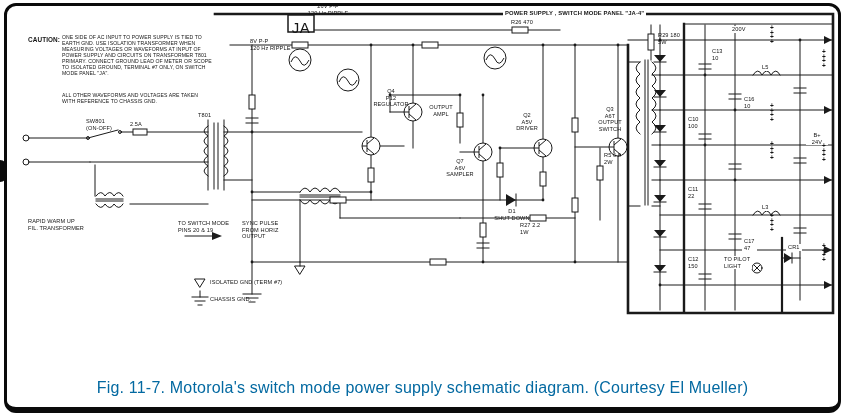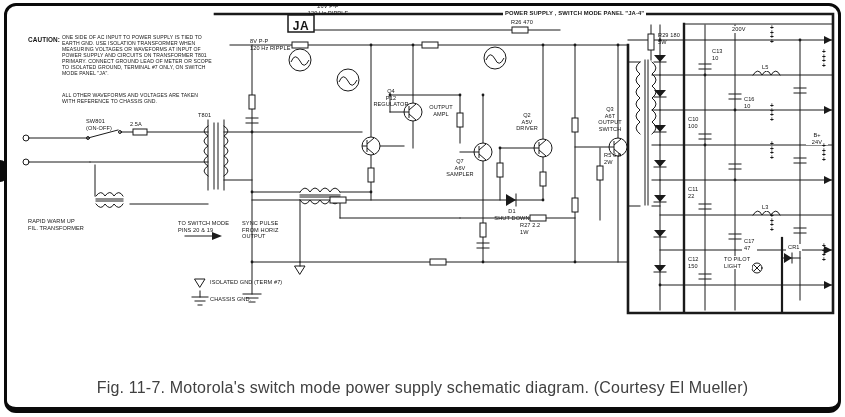--- a/index.html
+++ b/index.html
@@ -22,25 +22,25 @@
   .schem svg { position:absolute; left:0; top:0; }
   .lbl {
     position:absolute; font-size:5.6px; line-height:1.18;
     white-space:pre-line; letter-spacing:0.1px; color:#151515;
   }
   .c { text-align:center; }
   .b { font-weight:bold; }
   .bg { background:#fff; padding:0 2px; }
   .tiny { font-size:5.1px; }
   .caution-head { font-size:6.4px; font-weight:bold; }
-  .ja { font-size:12px; font-weight:bold; letter-spacing:0.5px; }
+  .ja { font-size:15px; font-weight:normal; letter-spacing:0.5px; }
   .plus { font-size:6.5px; line-height:0.72; font-weight:bold; text-align:center; }
   .caption {
     position:absolute; left:0; top:379px; width:100%;
-    text-align:center; font-size:16px; letter-spacing:0.2px; color:#404040;
+    text-align:center; font-size:16px; letter-spacing:0.2px; color:#0369a1;
   }
 </style>
 </head>
 <body>
 
 <div class="schem">
 
   <svg width="845" height="348" viewBox="0 0 845 348">
     <g stroke="#1a1a1a" fill="none" stroke-width="1" stroke-linecap="square">
 

